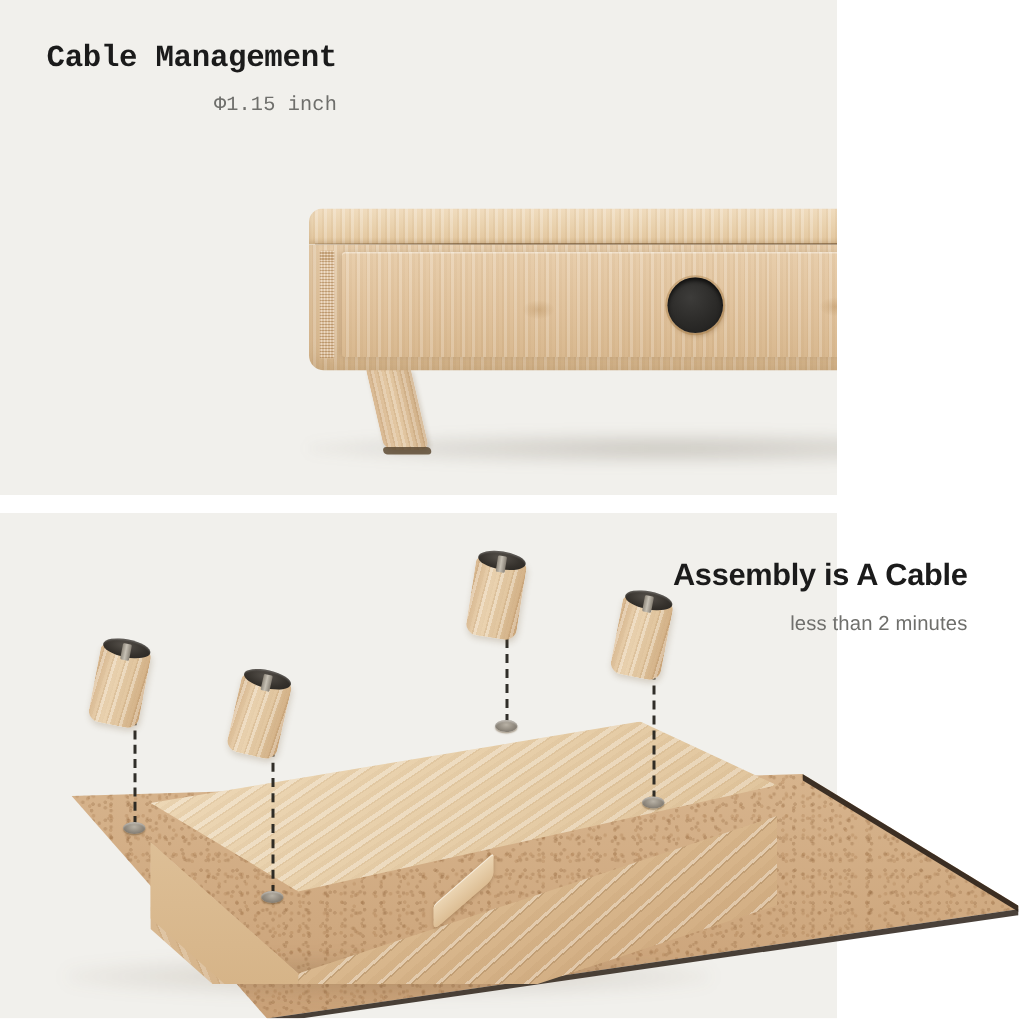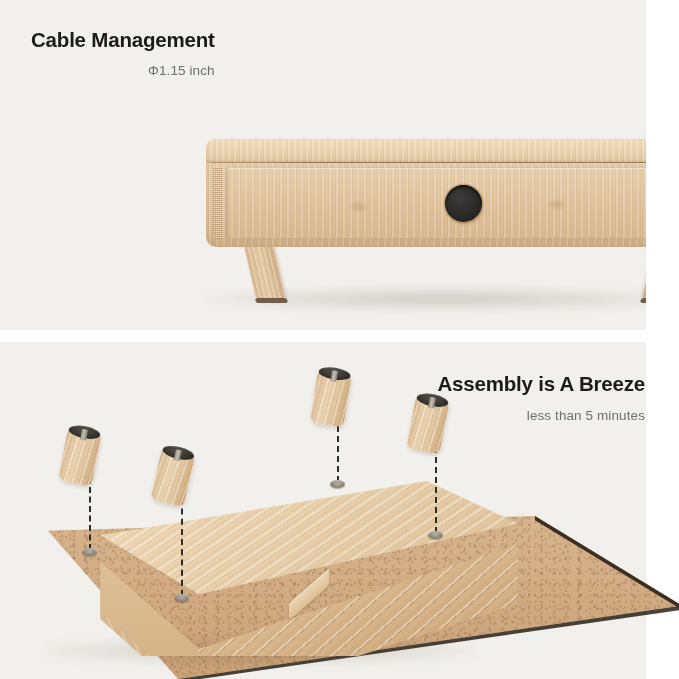--- a/index.html
+++ b/index.html
@@ -5,21 +5,21 @@
   html,body{margin:0;padding:0;}
   body{
     width:679px;height:679px;
     background:#ffffff;
     font-family:"Liberation Sans", sans-serif;
     overflow:hidden;
   }
   .sheet{position:relative;width:679px;height:679px;overflow:hidden;background:#ffffff;}
 
   
-  .panel{position:absolute;left:0;width:646px;overflow:hidden;}
+  .panel{position:absolute;left:0;width:558px;overflow:hidden;font-family:Liberation Mono, monospace;}
   #panel-top{top:0;height:330px;background:#f1f0ec;}
   #panel-bottom{top:342px;height:337px;background:#f1f0ec;}
   .panel-divider{position:absolute;left:0;top:330px;width:679px;height:12px;background:#ffffff;}
 
   
   .txt-block{position:absolute;z-index:40;}
   #caption-top{left:31px;top:28px;text-align:left;}
   #caption-bottom{right:34px;top:372px;text-align:right;}
 
   .headline{
@@ -363,17 +363,17 @@
     <div class="leg-cap"></div>
     <div class="leg-bolt"></div>
   </div>
   <div class="leg-float" id="leg-float-4">
     <div class="leg-body"></div>
     <div class="leg-cap"></div>
     <div class="leg-bolt"></div>
   </div>
 
   <div class="txt-block" id="caption-bottom">
-    <div class="headline">Assembly is A Breeze</div>
-    <div class="subline">less than 5 minutes</div>
+    <div class="headline">Assembly is A Cable</div>
+    <div class="subline">less than 2 minutes</div>
   </div>
 
 </div>
 
 </body></html>

